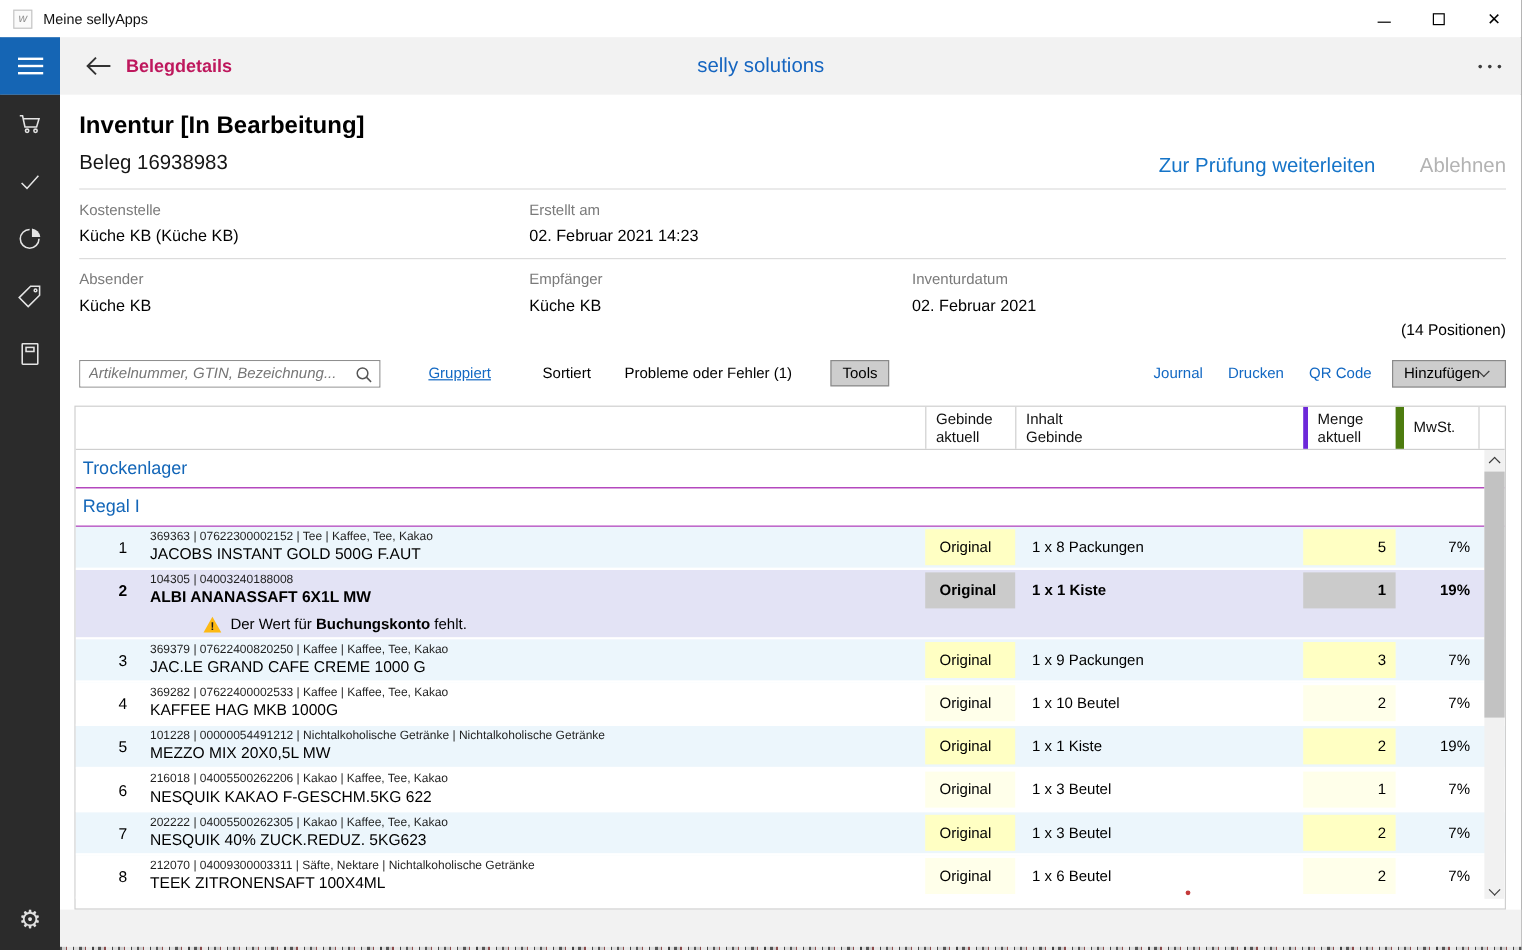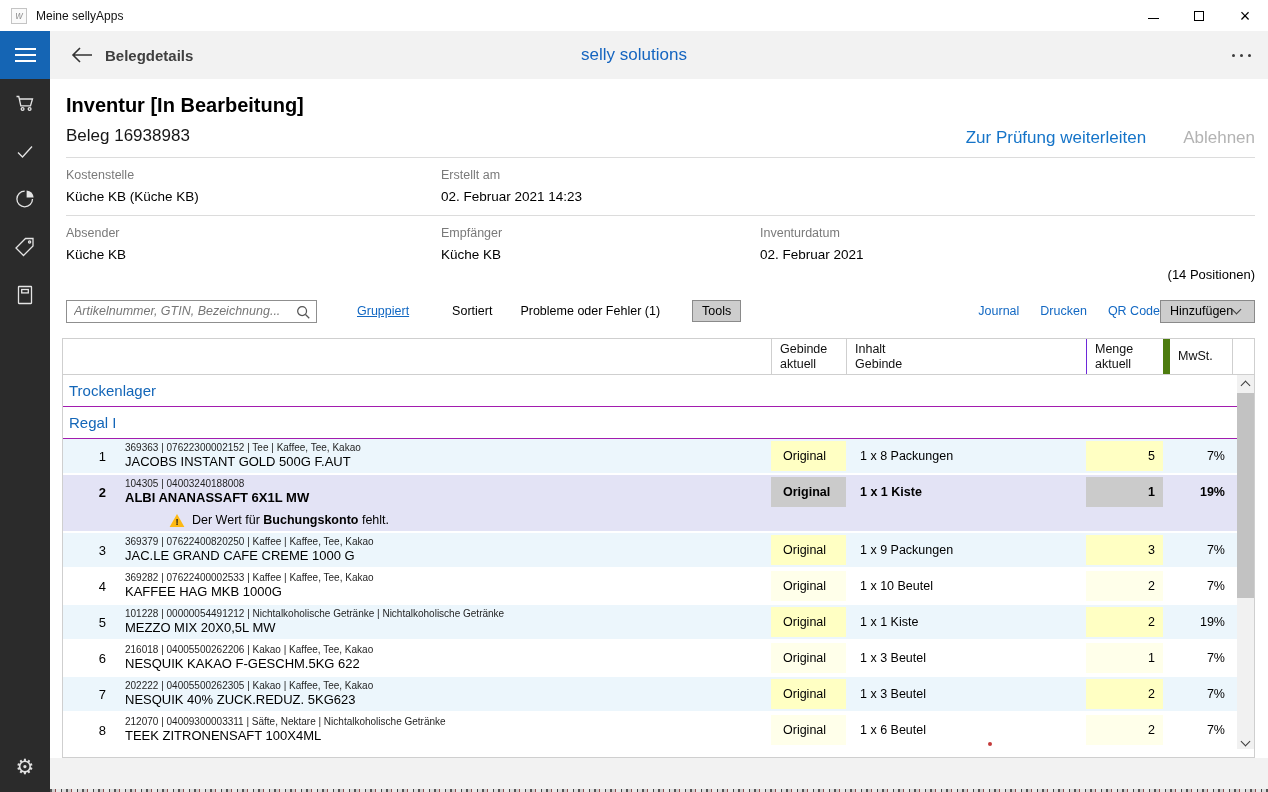--- a/index.html
+++ b/index.html
@@ -21,21 +21,21 @@
   .ic-min { width:11px; border-top:1px solid #000; margin-top:6px; }
   .ic-max { width:10px; height:10px; border:1px solid #000; }
   .ic-close { font-size:18px; line-height:1; color:#000; }
 
   
   .appbar { height:48px; background:#f2f2f2; display:flex; align-items:center; position:relative; }
   .hamburger { width:50px; height:48px; background:#1565b4; display:flex; flex-direction:column;
                align-items:center; justify-content:center; gap:4px; }
   .hamburger span { display:block; width:21px; height:2px; background:#fff; }
   .back { margin-left:21px; display:flex; align-items:center; }
-  .page-title { margin-left:12px; font-size:15px; font-weight:bold; color:#404040; }
+  .page-title { margin-left:12px; font-size:15px; font-weight:bold; color:#be185d; }
   .brand { position:absolute; left:0; right:0; text-align:center; font-size:17px; color:#1565c0; pointer-events:none; }
   .ellipsis { position:absolute; right:15px; display:flex; gap:5px; padding:6px 2px; }
   .ellipsis i { width:3px; height:3px; border-radius:50%; background:#3d3d3d; }
 
   
   .bodyrow { display:flex; height:713px; }
   .sidebar { width:50px; background:#2b2b2b; position:relative; flex:none; }
   .side-item { width:50px; height:48px; display:flex; align-items:center; justify-content:center; }
   .side-item svg { stroke:#e4e4e4; fill:none; stroke-width:1.3; }
   .side-gear { position:absolute; bottom:8px; left:0; width:50px; height:36px; display:flex;
@@ -68,36 +68,36 @@
   .mag { position:absolute; right:5px; top:3px; }
   .tb-toggle { color:#000; }
   .tb-grouped { margin-left:40px; color:#1268c3; text-decoration:underline; }
   .tb-sorted { margin-left:43px; }
   .tb-problems { margin-left:28px;text-align:right; }
   .btn { background:#cdcdcd; border:1px solid #8a8a8a; font-size:12.5px; color:#000;
          display:flex; align-items:center; font-family:"Liberation Sans", sans-serif; }
   .btn-tools { margin-left:32px; height:22px; padding:0 9px; }
   .tb-spacer { flex:1; }
   .tb-link { color:#1268c3; margin-left:21px; }
-  .btn-add { height:23px; width:95px; padding:0 9px; }
+  .btn-add { margin-left:17px; height:23px; width:95px; padding:0 9px; }
   .chev { width:7px; height:7px; border-right:1.5px solid #3c3c3c; border-bottom:1.5px solid #3c3c3c; }
   .chev.down { transform:rotate(45deg); margin-top:-3px; }
   .chev.up { transform:rotate(-135deg); margin-top:3px; }
 
   
   .tablewrap { margin:15px 13px 0 12px; height:420px; border:1px solid #cfcfcf;
                position:relative; background:#fff; overflow:hidden; }
   .thead { display:flex; height:36px; border-bottom:1px solid #cfcfcf; }
   .hc { display:flex; flex-direction:column; justify-content:center; padding:2px 8px;
         font-size:12.5px; line-height:15px; color:#111; }
   .hc-num { width:50px; }
   .hc-art { width:658px; }
   .hc-geb { width:75px; border-left:1px solid #cfcfcf; }
   .hc-inh { width:240px; border-left:1px solid #cfcfcf; }
-  .hc-men { width:77px; border-left:1px solid #6d28d9; }
+  .hc-men { width:77px; border-left:4px solid #6d28d9; }
   .hc-mw  { width:70px; border-left:7px solid #4d7c0f; border-right:1px solid #cfcfcf; }
   .group-row { height:32px; display:flex; align-items:center; padding-left:6px;
                color:#1366b8; font-size:15px; border-bottom:1px solid #a21caf; }
   .trow { border-bottom:2px solid #fff; }
   .trow.blue { background:#ecf6fc; }
   .trow.white { background:#fff; }
   .trow.selected { background:#e3e3f5; }
   .rmain { display:flex; height:34px; }
   .c-num { width:50px; display:flex; align-items:center; justify-content:flex-end;
            padding-right:7px; font-size:13px; }

